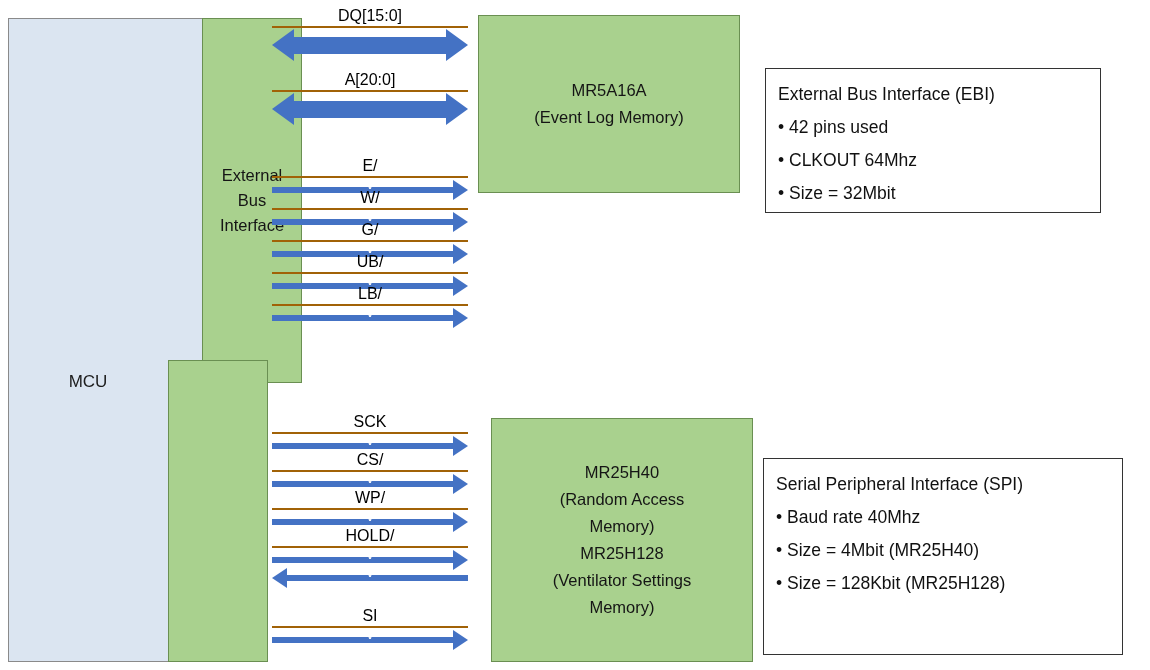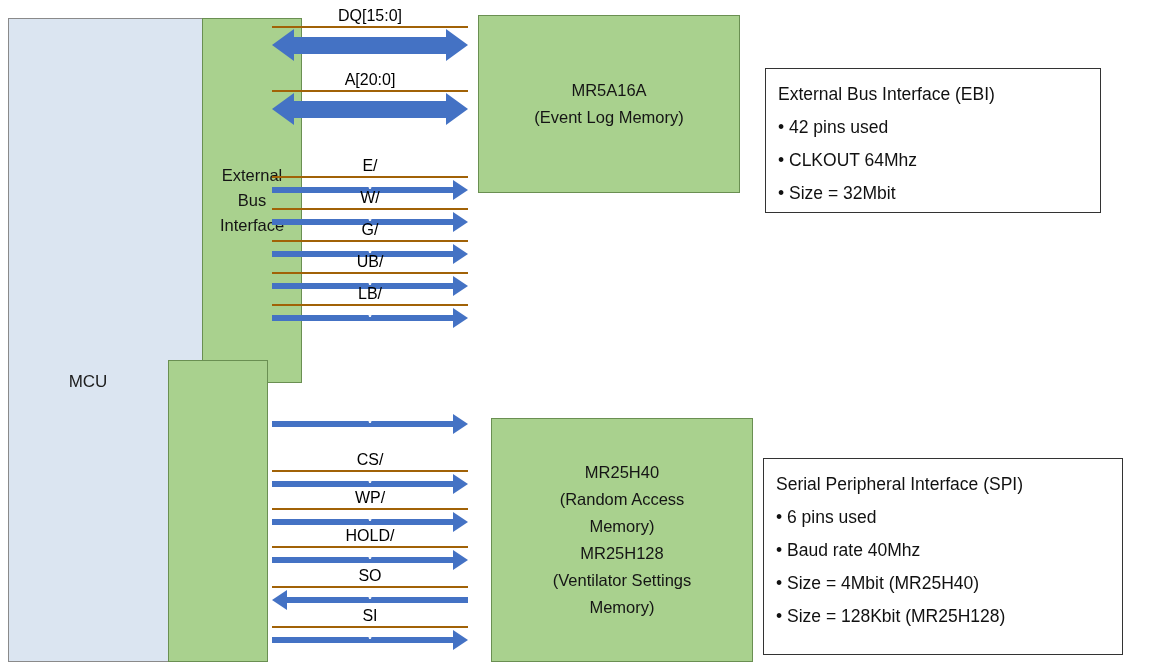--- a/index.html
+++ b/index.html
@@ -138,20 +138,21 @@
   <div class="sig" style="top:284px">
     <div class="sig-label">LB/</div>
     <div class="arrow">
       <span class="shaft"></span>
         <span class="ah-r"></span>
         <span class="jump">v</span>
     </div>
   </div>
 
   <div class="sig" style="top:412px">
+    <div class="sig-label">SCK</div>
     <div class="arrow">
       <span class="shaft"></span>
         <span class="ah-r"></span>
         <span class="jump">v</span>
     </div>
   </div>
 
   <div class="sig" style="top:450px">
     <div class="sig-label">CS/</div>
     <div class="arrow">
@@ -173,21 +174,20 @@
   <div class="sig" style="top:526px">
     <div class="sig-label">HOLD/</div>
     <div class="arrow">
       <span class="shaft"></span>
         <span class="ah-r"></span>
         <span class="jump">v</span>
     </div>
   </div>
 
   <div class="sig" style="top:566px">
-    <div class="sig-label">SO</div>
     <div class="arrow">
       <span class="ah-l"></span>
         <span class="shaft"></span>
         <span class="jump">v</span>
     </div>
   </div>
 
   <div class="sig" style="top:606px">
     <div class="sig-label">SI</div>
     <div class="arrow">
@@ -202,20 +202,19 @@
     <ul>
       <li>42 pins used</li>
       <li>CLKOUT 64Mhz</li>
       <li>Size = 32Mbit</li>
     </ul>
   </div>
 
   <div class="info info-spi">
     <div class="title">Serial Peripheral Interface (SPI)</div>
     <ul>
-      <li>6 pins used</li>
       <li>Baud rate 40Mhz</li>
       <li>Size = 4Mbit (MR25H40)</li>
       <li>Size = 128Kbit (MR25H128)</li>
     </ul>
   </div>
 
 </div>
 
 </body></html>

